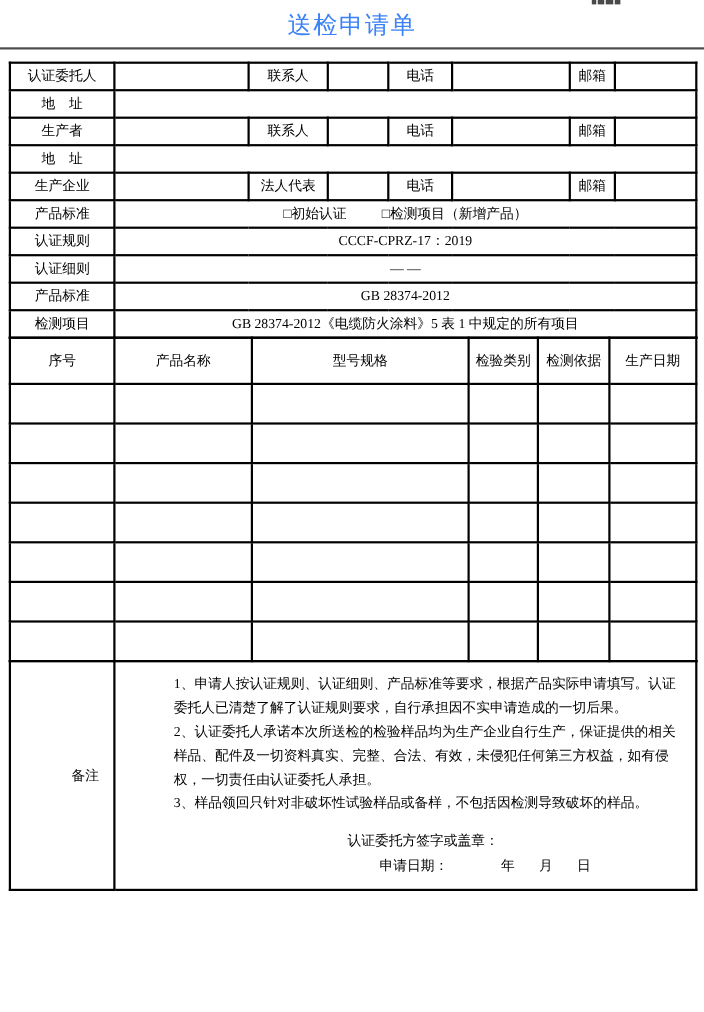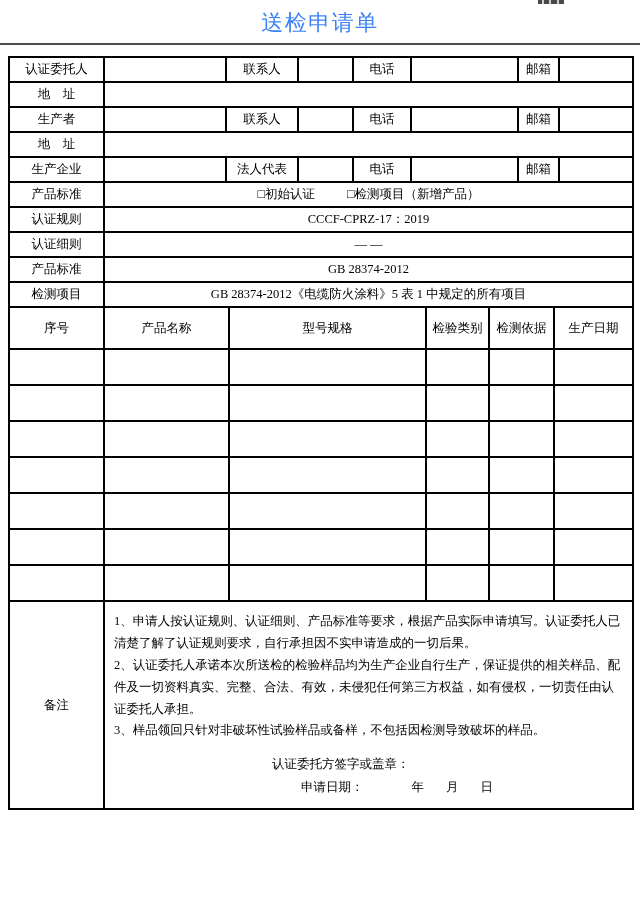--- a/index.html
+++ b/index.html
@@ -26,21 +26,21 @@
   td {
     border:2px solid #000; font-size:12.5px; text-align:center;
     vertical-align:middle; padding:0 2px; overflow:hidden;
   }
   .info-table tr { height:25px; }
   .info-table tr.tall { height:50px; }
   .left-cell { text-align:left; padding:2px 5px; line-height:1.55; }
   .opts { display:flex; justify-content:center; gap:32px; }
   .products-table tr.header-row { height:42px; }
   .products-table tr.empty-row { height:36px; }
-  .remarks-table td { vertical-align:middle; }
+  .remarks-table td { vertical-align:middle;padding-left:44px; }
   .remarks-content { vertical-align:top; text-align:left; padding:0; }
   .remarks-inner {
     box-sizing:border-box; height:206px; padding:9px 10px 12px 9px;
     display:flex; flex-direction:column;
   }
   .remark-item { line-height:1.75; font-size:12.5px; }
   .sig-line { margin-top:auto; margin-left:158px; font-size:12.5px; }
   .date-line { margin-top:6px; margin-left:187px; font-size:12.5px; }
   .date-line .unit-year  { margin-left:48px; }
   .date-line .unit-month { margin-left:22px; }

